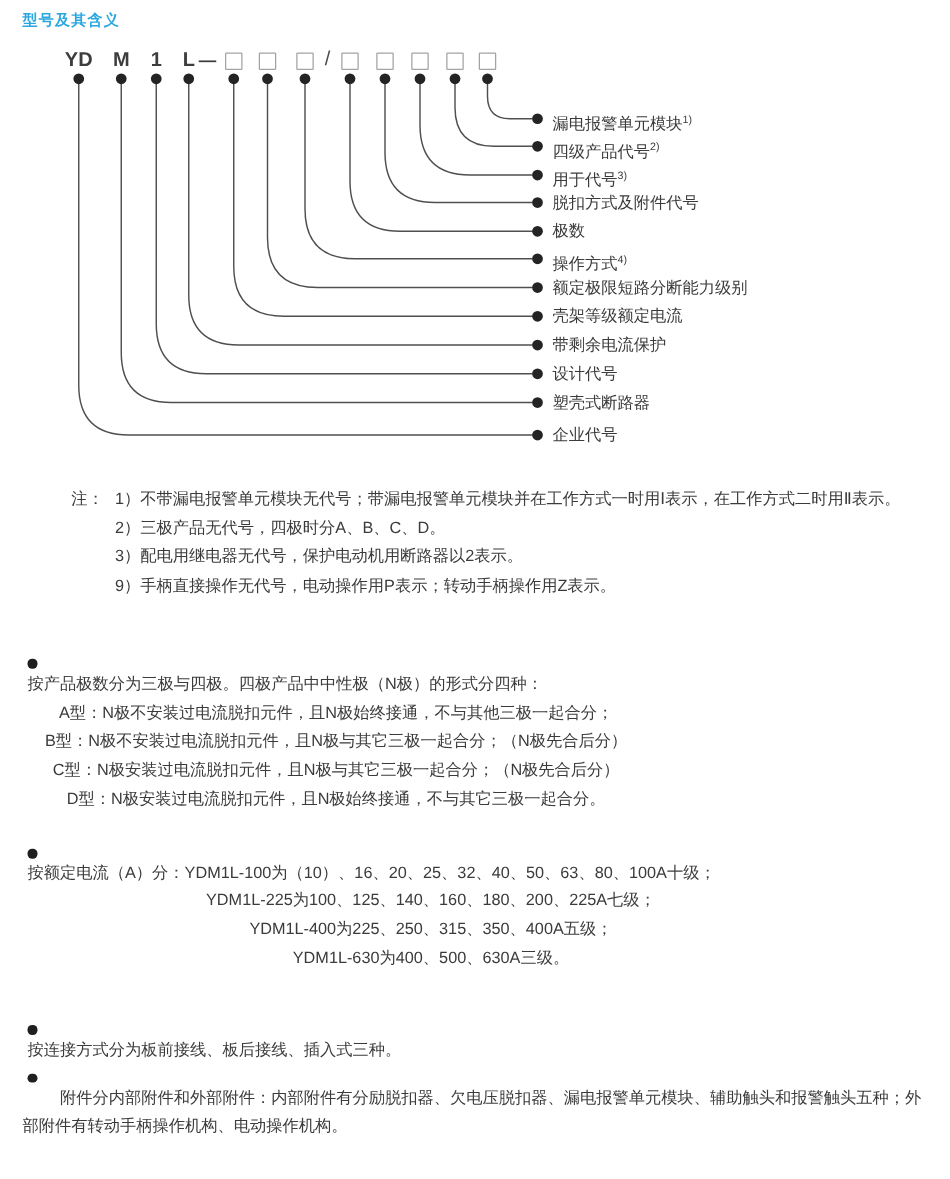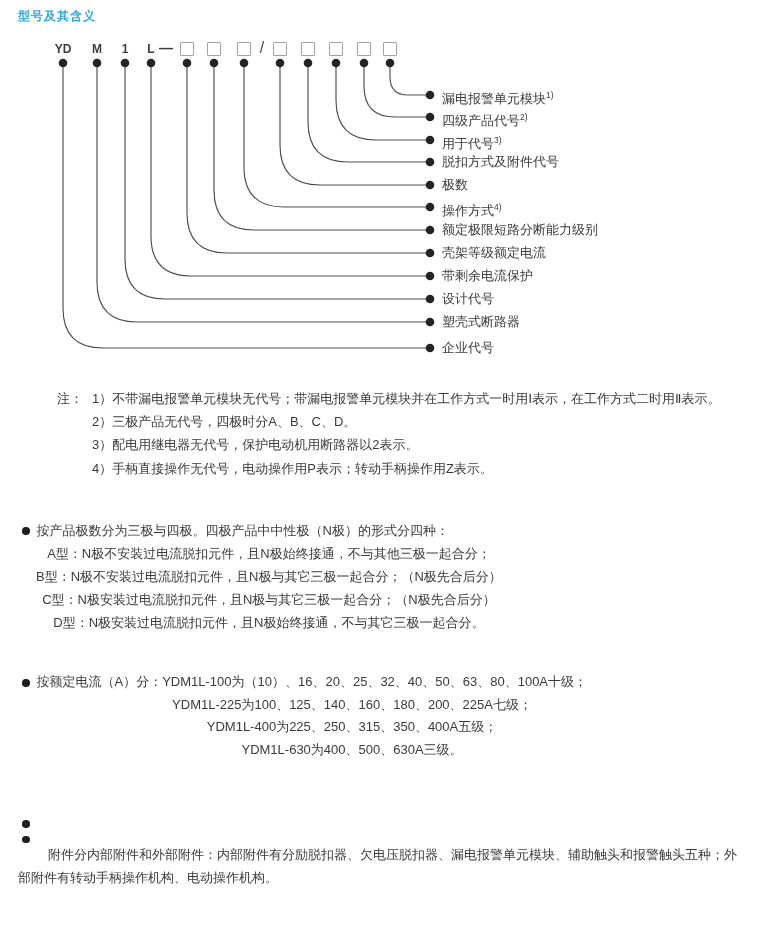--- a/index.html
+++ b/index.html
@@ -10,21 +10,21 @@
   }
   .title {
     position:absolute; left:18px; top:8px; margin:0;
     font-size:12px; font-weight:bold; color:#2AA7DF; letter-spacing:1px;
   }
   
   .diagram { position:absolute; left:0; top:0; width:760px; height:375px; }
   .diagram svg { position:absolute; left:0; top:0; }
   .code-text {
     position:absolute; top:41px; transform:translateX(-50%);
-    font-size:12px; font-weight:700; color:#3d3d3d; line-height:16px; white-space:nowrap;
+    font-size:16px; font-weight:700; color:#3d3d3d; line-height:16px; white-space:nowrap;
   }
   .code-dash { position:absolute; top:40px; transform:translateX(-50%);
     font-size:14px; font-weight:700; color:#3d3d3d; line-height:16px; }
   .code-slash { position:absolute; top:39px; transform:translateX(-50%);
     font-size:16px; color:#4a4a4a; line-height:18px; }
   .code-box {
     position:absolute; top:42px; width:12px; height:12px;
     border:1.5px solid #a3a3a3; background:#fff; border-radius:1px;
   }
   .dlabel {
@@ -37,21 +37,21 @@
     position:absolute; left:57px; top:387px;
     font-size:13px; line-height:23.2px; white-space:nowrap;
   }
   .note-prefix { display:inline-block; width:35px; }
   .note-line.indent { padding-left:35px; }
   
   .section { position:absolute; left:22px; font-size:13px; }
   .s1 { top:519px; line-height:23px; }
   .s2 { top:671px; line-height:22.7px; }
   .s3 { top:812px; line-height:23.2px; width:728px; }
-  .bullet-line { display:flex; white-space:nowrap; }
+  .bullet-line { display:flex; white-space:nowrap;flex-direction:column; }
   .dot {
     width:7.5px; height:7.5px; border-radius:50%; background:#1f1f1f;
     flex:0 0 auto; margin:8px 7px 0 0;
   }
   .sub { padding-left:14px; white-space:nowrap;text-align:center; }
   .s2 .sub { padding-left:95px; }
   .s2 .sub.wide { padding-left:101px; }
   .attach-para { text-indent:30px; margin-left:-4px; width:730px; white-space:normal; }
 </style>
 </head>
@@ -125,21 +125,21 @@
       <div class="dlabel" style="top: 268px;"><span>带剩余电流保护</span></div>
       <div class="dlabel" style="top: 291px;"><span>设计代号</span></div>
       <div class="dlabel" style="top: 314px;"><span>塑壳式断路器</span></div>
       <div class="dlabel" style="top: 340px;"><span>企业代号</span></div>
     </div>
 
   <div class="notes">
     <div class="note-line"><span class="note-prefix">注：</span><span>1）不带漏电报警单元模块无代号；带漏电报警单元模块并在工作方式一时用Ⅰ表示，在工作方式二时用Ⅱ表示。</span></div>
     <div class="note-line indent">2）三极产品无代号，四极时分A、B、C、D。</div>
     <div class="note-line indent">3）配电用继电器无代号，保护电动机用断路器以2表示。</div>
-    <div class="note-line indent">4）手柄直接操作无代号，电动操作用P表示；转动手柄操作用Z表示。</div>
+    <div class="note-line indent">9）手柄直接操作无代号，电动操作用P表示；转动手柄操作用Z表示。</div>
   </div>
 
   <div class="section s1">
     <div class="bullet-line">
       <span class="dot"></span>
       <span>按产品极数分为三极与四极。四极产品中中性极（N极）的形式分四种：</span>
     </div>
     <div class="sub">A型：N极不安装过电流脱扣元件，且N极始终接通，不与其他三极一起合分；</div>
     <div class="sub">B型：N极不安装过电流脱扣元件，且N极与其它三极一起合分；（N极先合后分）</div>
     <div class="sub">C型：N极安装过电流脱扣元件，且N极与其它三极一起合分；（N极先合后分）</div>
@@ -152,20 +152,21 @@
       <span>按额定电流（A）分：YDM1L-100为（10）、16、20、25、32、40、50、63、80、100A十级；</span>
     </div>
     <div class="sub">YDM1L-225为100、125、140、160、180、200、225A七级；</div>
     <div class="sub">YDM1L-400为225、250、315、350、400A五级；</div>
     <div class="sub">YDM1L-630为400、500、630A三级。</div>
   </div>
 
   <div class="section s3">
     <div class="bullet-line">
       <span class="dot"></span>
+      <span>按连接方式分为板前接线、板后接线、插入式三种。</span>
     </div>
     <div class="bullet-line">
       <span class="dot"></span>
     </div>
     <div class="attach-para">附件分内部附件和外部附件：内部附件有分励脱扣器、欠电压脱扣器、漏电报警单元模块、辅助触头和报警触头五种；外部附件有转动手柄操作机构、电动操作机构。</div>
   </div>
 
 </div>
 
 </body></html>

